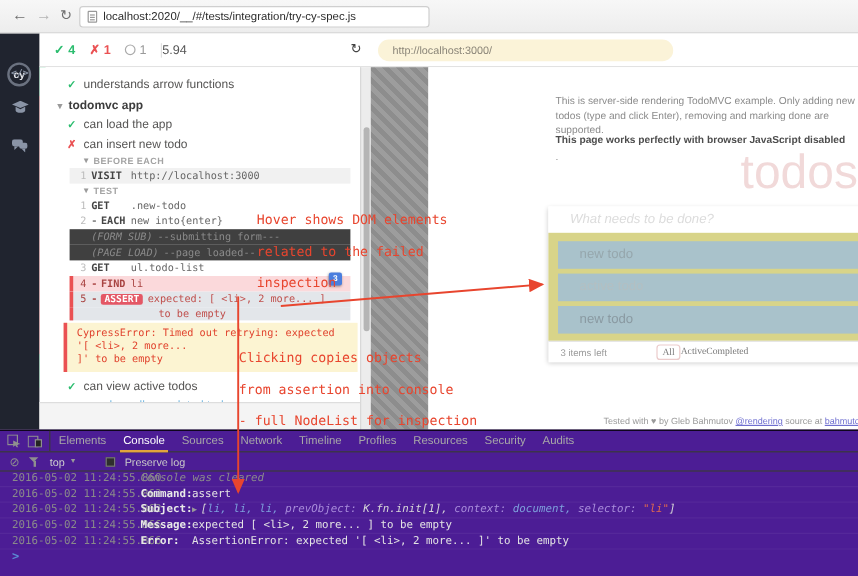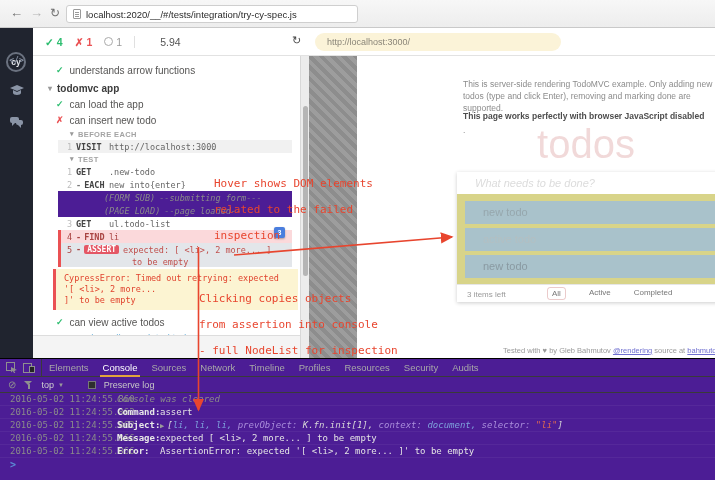--- a/index.html
+++ b/index.html
@@ -30,21 +30,21 @@
   .ic-code { top:28px; font-size:8px; font-weight:bold; font-family:"DejaVu Sans Mono",monospace; }
   .ic-svg { display:inline-block; }
 
   .stats-header { position:absolute; left:33px; top:0; width:272px; height:28px; background:#fff;
     border-bottom:1px solid #e2e2e2; display:flex; align-items:center; font-size:10.5px; }
   .stat { display:flex; align-items:center; gap:3px; margin-left:12px; }
   .stat-pass { color:#2cbd6f; font-weight:bold; }
   .stat-fail { color:#ea5153; font-weight:bold; }
   .stat-pend { color:#9a9a9a; }
   .pend-circle { width:9px; height:9px; border:1.5px solid #aaa; border-radius:50%; display:inline-block; }
-  .stat-duration { margin-left:12px; padding-left:25px; border-left:1px solid #e0e0e0; color:#555; font-size:10.5px; }
+  .stat-duration { margin-left:12px; padding-left:0; border-left:1px solid #e0e0e0; color:#555; font-size:10.5px; }
 
   .app-header { position:absolute; left:305px; top:0; width:410px; height:28px; background:#fff; border-bottom:1px solid #e2e2e2; }
   .app-refresh { position:absolute; left:-13px; top:6px; font-size:11px; color:#444; }
   .url-pill { position:absolute; left:10px; top:5px; width:246px; height:18px; background:#fbf3d8;
     border-radius:9px; font-size:9px; color:#8a8578; line-height:18px; padding-left:12px; }
 
   
   .strip { position:absolute; left:33px; width:5px; }
   .reporter { position:absolute; left:33px; top:28px; width:272px; height:302px; background:#fff; font-size:10px; color:#565554; }
   .t-row { height:16px; display:flex; align-items:center; gap:6px; padding-left:23px; white-space:nowrap; }
@@ -57,23 +57,23 @@
   .pend-ic { color:#74b7e0; font-size:9px; }
   .section-label { height:12px; display:flex; align-items:center; gap:4px; padding-left:37px;
     font-size:7.5px; font-weight:bold; color:#a3a3a3; letter-spacing:0.4px; }
   .section-label .caret { font-size:7px; }
 
   .cmd { margin-left:25px; width:234px; height:13px; display:flex; align-items:center;
     font-family:"DejaVu Sans Mono",monospace; font-size:8.5px; color:#666; white-space:nowrap; border-left:3px solid transparent; }
   .cmd .num { width:15px; text-align:right; padding-right:4px; color:#bcbcbc; flex:0 0 auto; }
   .cmd .name { font-weight:bold; color:#444; min-width:33px; padding-right:4px; }
   .cmd .arg { color:#666; }
-  .cmd.alt { background:#4c1d95;padding-left:28px; }
+  .cmd.alt { background:#404040; }
   .cmd.alt .name { font-style:italic; font-weight:normal; color:#8a8a8a; }
-  .cmd.alt .arg { font-style:italic; color:#8a8a8a; }
+  .cmd.alt .arg { color:#8a8a8a; }
   .cmd.visit { background:#f1f1f1; }
   .cmd.find { background:#fbd9db; border-left-color:#ea5153; }
   .cmd.find .num, .cmd.find .name, .cmd.find .arg { color:#a94442; }
   .cmd.assert { background:#e3e6ea; border-left-color:#ea5153; }
   .cmd.assert .num { color:#a94442; }
   .cmd.assert .arg { color:#c0504d; }
   .cmd.assert2 { background:#e3e6ea; border-left-color:#ea5153; height:11px; }
   .cmd.assert2 .arg { color:#c0504d; margin-left:71px; }
   .chip-assert { background:#e45765; color:#fff; font-weight:bold; padding:0 3px; border-radius:2px; font-size:8px; line-height:10px; }
   .dash { color:#777; margin-right:3px; }
@@ -88,36 +88,36 @@
   .scroll-thumb { position:absolute; left:2px; top:50px; width:5px; height:170px; background:#b5b5b5; border-radius:3px; }
   .hatch { position:absolute; left:309px; top:28px; width:48px; height:302px;
     background:repeating-linear-gradient(45deg,#9d9d9d 0 4px,#8d8d8d 4px 8px); }
 
   
   .app-body { position:absolute; left:357px; top:28px; width:358px; height:302px; background:#fff; overflow:hidden; }
   .intro { position:absolute; left:106px; width:250px; font-size:8.5px; line-height:12px; color:#8b8b8b;margin-top:16px; }
   .intro.p1 { top:6px; }
   .intro.p2 { top:38px; font-weight:bold; color:#4d4d4d; }
   .intro.p3 { top:52px; }
-  .todos-title { position:absolute; left:100px; top:66px; width:258px; text-align:center;
+  .todos-title { position:absolute; left:100px; top:66px; width:258px; text-align:right;
     font-size:40px; font-weight:normal; color:rgba(175,47,47,0.18); }
   .todo-card { position:absolute; left:100px; top:116px; width:262px; background:#fff;
     box-shadow:0 1px 4px rgba(0,0,0,0.2); }
   .todo-input { width:100%; height:22px; border:none; outline:none; padding-left:18px;
     font-size:11px; font-style:italic; color:#bfbfbf; font-family:"Liberation Sans",sans-serif; }
   .todo-input::placeholder { color:#dcdcdc; font-style:italic; }
   .todo-highlight { height:90px; background:#d8d489; position:relative; }
   .todo-item { position:absolute; left:8px; right:0; height:23px; background:#a9c2cb;
     font-size:11px; line-height:23px; padding-left:18px; }
   .todo-item.i0 { top:7px;  color:#96a7ad; }
   .todo-item.i1 { top:34px; color:#b3bfc2; }
   .todo-item.i2 { top:61px; color:#8a9aa2; }
   .todo-footer { height:18px; border-top:1px solid #e6e6e6; position:relative; font-size:8px; color:#9a9a9a; }
   .items-left { position:absolute; left:10px; top:5px; }
-  .filters { position:absolute; left:90px; top:3px; display:flex; gap:23px; color:#777; }
+  .filters { position:absolute; left:90px; top:3px; display:flex; gap:0; color:#777;font-family:Liberation Serif, serif; }
   .filter.sel { border:1px solid rgba(175,47,47,0.25); border-radius:3px; padding:1px 4px; margin-top:-1px; }
   .attribution { position:absolute; left:146px; top:290px; font-size:7.5px; color:#9a9a9a; white-space:nowrap; }
   .attribution a-like, .attr-link { color:#6f6fd0; text-decoration:underline; cursor:pointer; }
 
   
   .devtools { position:absolute; left:0; top:358px; width:715px; height:122px; background:#4c1d95; border-top:1px solid #000; }
   .dt-tabbar { position:absolute; left:0; top:0; width:715px; height:18px; display:flex; align-items:center; border-bottom:1px solid #3a3a3a; }
   .dt-icons { display:flex; align-items:center; gap:6px; padding:0 6px; border-right:1px solid #3a3a3a; height:100%; }
   .dt-tab { position:relative; height:18px; line-height:18px; padding:0 7px; font-size:9.5px; color:#a8a8a8; white-space:nowrap; }
   .dt-tab.active { color:#fff; }

